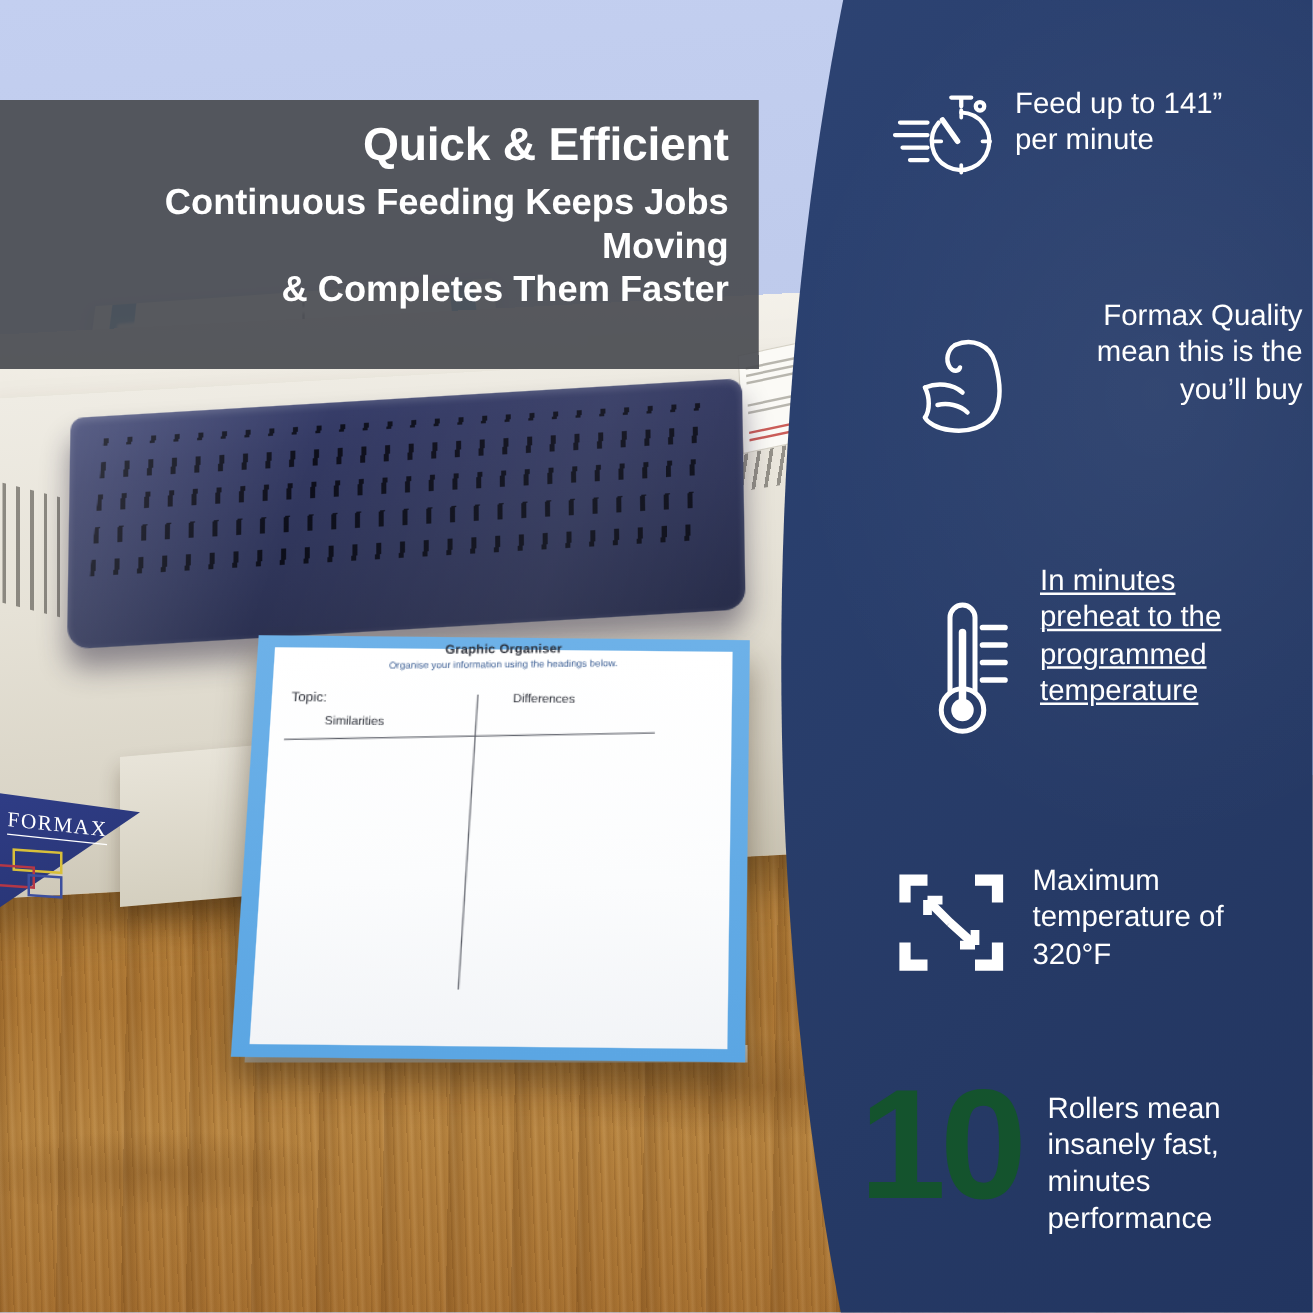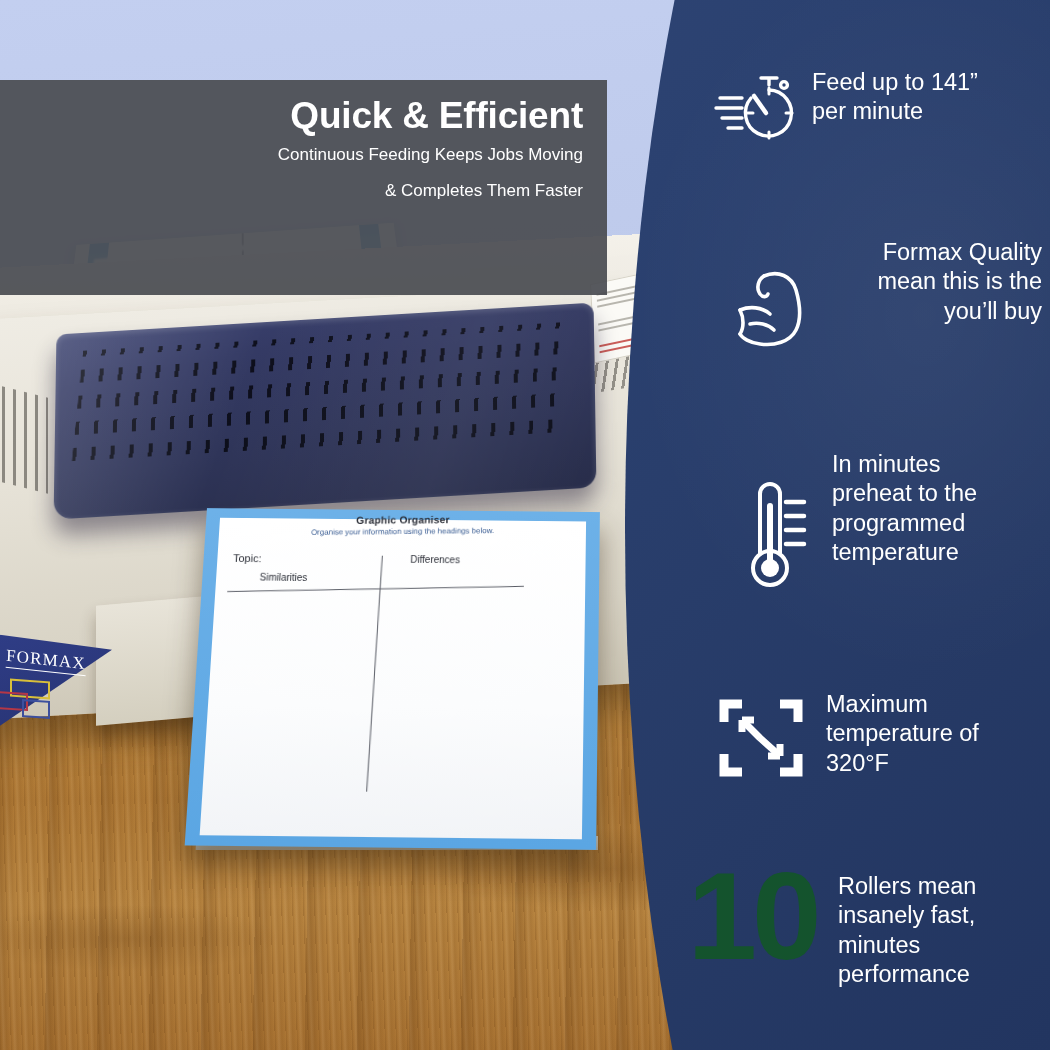--- a/index.html
+++ b/index.html
@@ -209,39 +209,39 @@
   }
 
   
   .header-box{
     position:absolute; left:0; top:80px; width:607px; height:215px;
     background:rgba(74,76,82,.93);
     padding:16px 24px 14px 24px;
     text-align:right;
   }
   .h-title{ color:#fff; font-size:37px; font-weight:700; line-height:1.1; letter-spacing:-.2px; }
-  .h-sub{ color:#fff; font-size:17px; font-weight:400; line-height:1.22; margin-top:8px; }
+  .h-sub{ color:#fff; font-size:29px; font-weight:700; line-height:1.22; margin-top:8px; }
 
   
   .features{ position:absolute; left:700px; top:0; width:350px; height:1050px; }
   .feature{ position:absolute; display:flex; align-items:flex-start; }
   .f-icon{ flex:0 0 auto; display:flex; align-items:center; justify-content:center; }
   .f-text{ color:#fff; font-size:23.5px; line-height:1.25; font-weight:400; }
 
   .f1{ left:14px; top:68px; }
   .f1 .f-icon{ width:84px; height:78px; }
   .f1 .f-text{ margin-left:14px; width:230px; }
 
   .f2{ left:30px; top:238px; }
   .f2 .f-icon{ width:86px; height:92px; margin-top:26px; }
   .f2 .f-text{ margin-left:14px; width:212px; text-align:right; }
 
   .f3{ left:38px; top:450px; }
   .f3 .f-icon{ width:72px; height:120px; margin-top:26px; }
-  .f3 .f-text{ margin-left:22px; width:200px; }
+  .f3 .f-text{ margin-left:22px; width:200px;text-decoration:underline; }
 
   .f4{ left:18px; top:690px; }
   .f4 .f-icon{ width:86px; height:84px; margin-top:6px; }
   .f4 .f-text{ margin-left:22px; width:200px; }
 
   .f5{ left:-24px; top:862px; }
   .f5 .f-num{
     color:#14532d; font-size:125px; font-weight:700; line-height:.86;
     letter-spacing:-5px; width:152px; text-align:center;
   }
@@ -321,21 +321,21 @@
         <div class="ws-vline"></div>
       </div>
     </div>
   </div>
 
   <div class="navy-panel"></div>
 
   <div class="header-box">
     <div class="h-title">Quick &amp; Efficient</div>
     <div class="h-sub">Continuous Feeding Keeps Jobs Moving</div>
-    <div class="h-sub" style="margin-top:16px">&amp; Completes Them Faster</div>
+    <div class="h-sub" style="margin-top:0">&amp; Completes Them Faster</div>
   </div>
 
   <div class="features">
 
     <div class="feature f1">
       <div class="f-icon">
         <svg width="84" height="78" viewBox="0 0 84 78" fill="none" stroke="#ffffff" stroke-width="3.4" stroke-linecap="round" stroke-linejoin="round">
           <path d="M55 22 a23 23 0 1 1 -18 8"></path>
           <path d="M47 10 h16 M55 10 v7"></path>
           <circle cx="70" cy="17" r="3.4"></circle>

